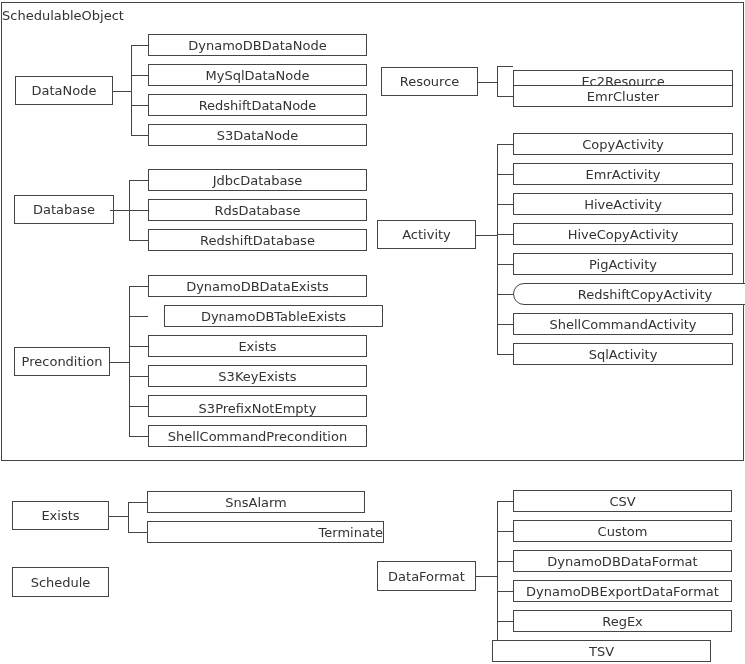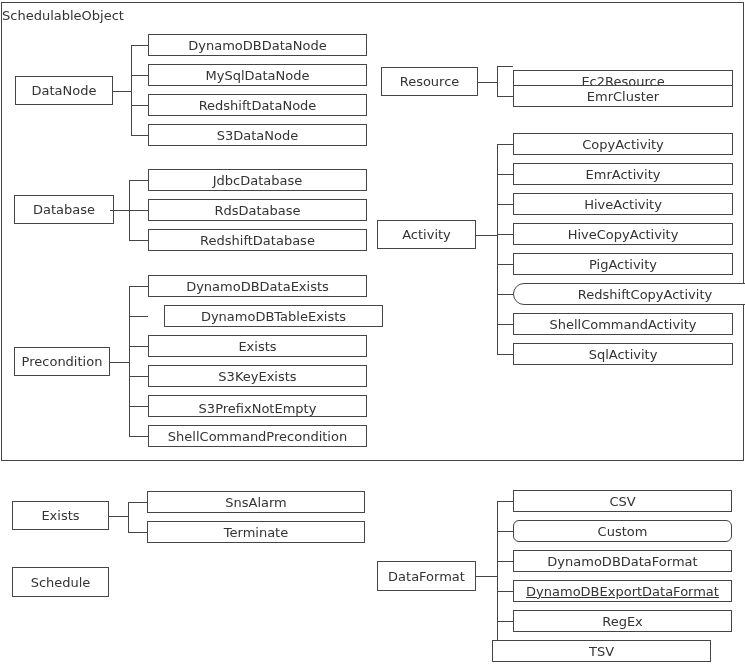--- a/index.html
+++ b/index.html
@@ -171,45 +171,45 @@
       <div class="box" style="left: 12px; top: 501px; width: 97px; height: 29px;">
         <span>Exists</span>
       </div>
       <div class="line" style="left: 109px; top: 516px; width: 19px; height: 1px;"></div>
       <div class="line" style="left: 128px; top: 502px; width: 1px; height: 31px;"></div>
       <div class="line" style="left: 128px; top: 502px; width: 19px; height: 1px;"></div>
       <div class="box" style="left: 147px; top: 491px; width: 218px; height: 22px;">
         <span>SnsAlarm</span>
       </div>
       <div class="line" style="left: 128px; top: 532px; width: 19px; height: 1px;"></div>
-      <div class="box" style="left: 147px; top: 521px; width: 218px; height: 22px;">
+      <div class="box" style="left: 147px; top: 521px; width: 237px; height: 22px; justify-content: flex-end;">
         <span>Terminate</span>
       </div>
       <div class="box" style="left: 12px; top: 567px; width: 97px; height: 30px;">
         <span>Schedule</span>
       </div>
       <div class="box" style="left: 377px; top: 561px; width: 99px; height: 30px;">
         <span>DataFormat</span>
       </div>
       <div class="line" style="left: 476px; top: 576px; width: 21px; height: 1px;"></div>
       <div class="line" style="left: 497px; top: 501px; width: 1px; height: 151px;"></div>
       <div class="line" style="left: 497px; top: 501px; width: 16px; height: 1px;"></div>
       <div class="box" style="left: 513px; top: 490px; width: 219px; height: 22px;">
         <span>CSV</span>
       </div>
       <div class="line" style="left: 497px; top: 531px; width: 16px; height: 1px;"></div>
-      <div class="box" style="left: 513px; top: 520px; width: 219px; height: 22px; border-radius: 6px;">
+      <div class="box" style="left: 513px; top: 520px; width: 219px; height: 22px;">
         <span>Custom</span>
       </div>
       <div class="line" style="left: 497px; top: 561px; width: 16px; height: 1px;"></div>
       <div class="box" style="left: 513px; top: 550px; width: 219px; height: 22px;">
         <span>DynamoDBDataFormat</span>
       </div>
       <div class="line" style="left: 497px; top: 591px; width: 16px; height: 1px;"></div>
-      <div class="box" style="left: 513px; top: 580px; width: 219px; height: 22px; text-decoration: underline;">
+      <div class="box" style="left: 513px; top: 580px; width: 219px; height: 22px;">
         <span>DynamoDBExportDataFormat</span>
       </div>
       <div class="line" style="left: 497px; top: 621px; width: 16px; height: 1px;"></div>
       <div class="box" style="left: 513px; top: 610px; width: 219px; height: 22px;">
         <span>RegEx</span>
       </div>
       <div class="line" style="left: 497px; top: 651px; width: 16px; height: 1px;"></div>
       <div class="box" style="left: 492px; top: 640px; width: 219px; height: 22px;">
         <span>TSV</span>
       </div>

